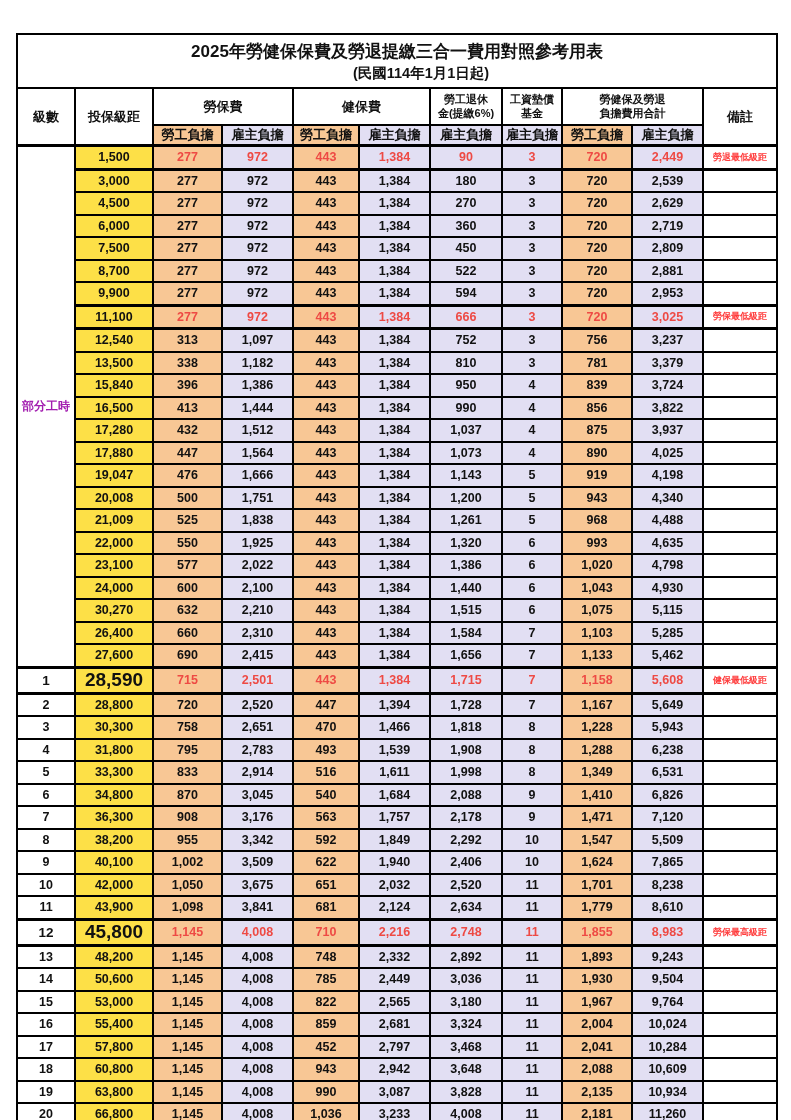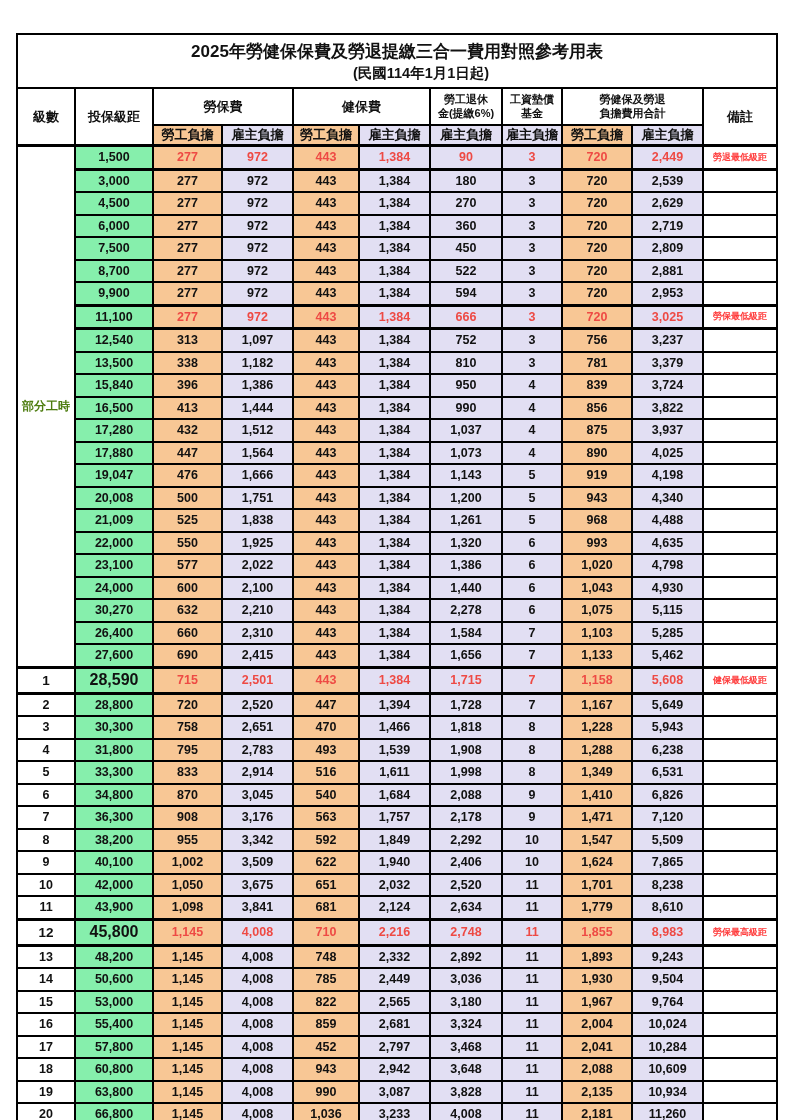--- a/index.html
+++ b/index.html
@@ -18,28 +18,28 @@
   .title-line { font-size:17px; font-weight:700; line-height:1.45; }
   .subtitle-line { font-size:14.5px; font-weight:700; line-height:1.2;margin-left:48px; }
   thead th { font-size:13px; font-weight:700; }
   .h-top { height:37px; }
   .h-two { white-space:pre-line; font-size:11px; line-height:1.25; }
   .h-sub { height:20px; font-size:12px; }
   tbody td { height:20.5px; font-size:12.5px; }
   .emp { background:#F8C795; }
   .er  { background:#E2DFF3; }
   td.lv { background:#fff; }
-  td.amt { background:#86efac; }
+  td.amt { background:#fde047; }
   td.note-cell { background:#fff; font-size:9px; padding:0; letter-spacing:0; }
-  .pt-merged { font-size:12px; color:#4d7c0f; background:#fff; }
+  .pt-merged { font-size:12px; color:#a21caf; background:#fff; }
   tr.hl td.val { color:#EE4A44; }
   tr.hl td.note-cell { color:#FF3B3B;margin-left:20px; }
   tr.hl td { border-top-width:3px; border-bottom-width:3px; }
   tr.big td { height:23px; }
-  tr.big td.amt { font-size:16px; }
+  tr.big td.amt { font-size:19px; }
   tr.big td.lv { font-size:13.5px; }
 </style>
 </head>
 <body>
 
 <div class="sheet">
   <table>
     <colgroup>
       <col style="width:58px">
         <col style="width:78px">
@@ -325,21 +325,21 @@
           <td class="val emp">1,043</td>
           <td class="val er">4,930</td>
           <td class="note-cell"></td>
         </tr>
         <tr>
           <td class="amt">30,270</td>
           <td class="val emp">632</td>
           <td class="val er">2,210</td>
           <td class="val emp">443</td>
           <td class="val er">1,384</td>
-          <td class="val er">2,278</td>
+          <td class="val er">1,515</td>
           <td class="val er">6</td>
           <td class="val emp">1,075</td>
           <td class="val er">5,115</td>
           <td class="note-cell"></td>
         </tr>
         <tr>
           <td class="amt">26,400</td>
           <td class="val emp">660</td>
           <td class="val er">2,310</td>
           <td class="val emp">443</td>

